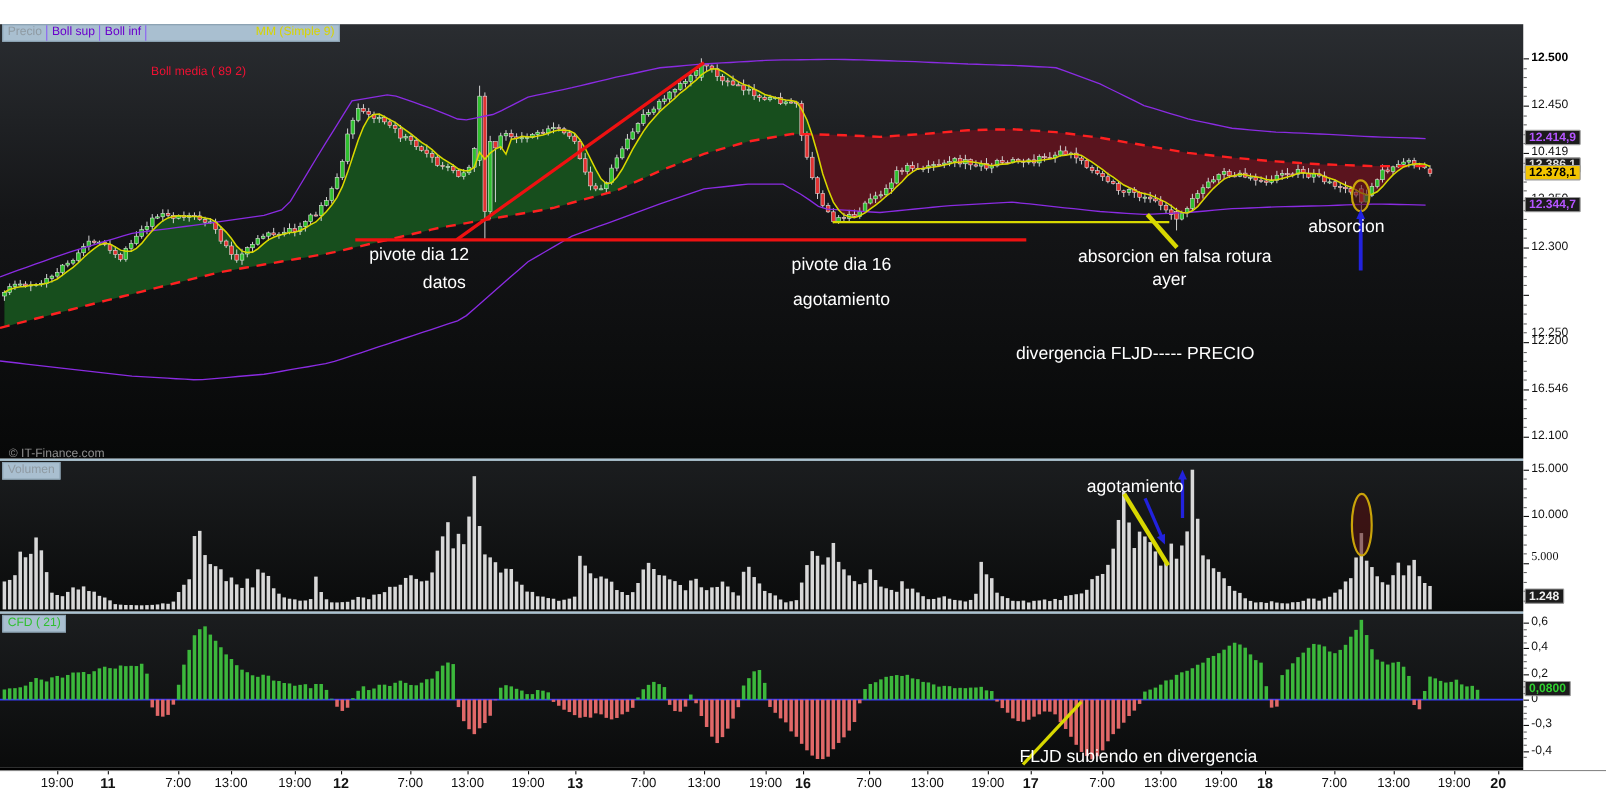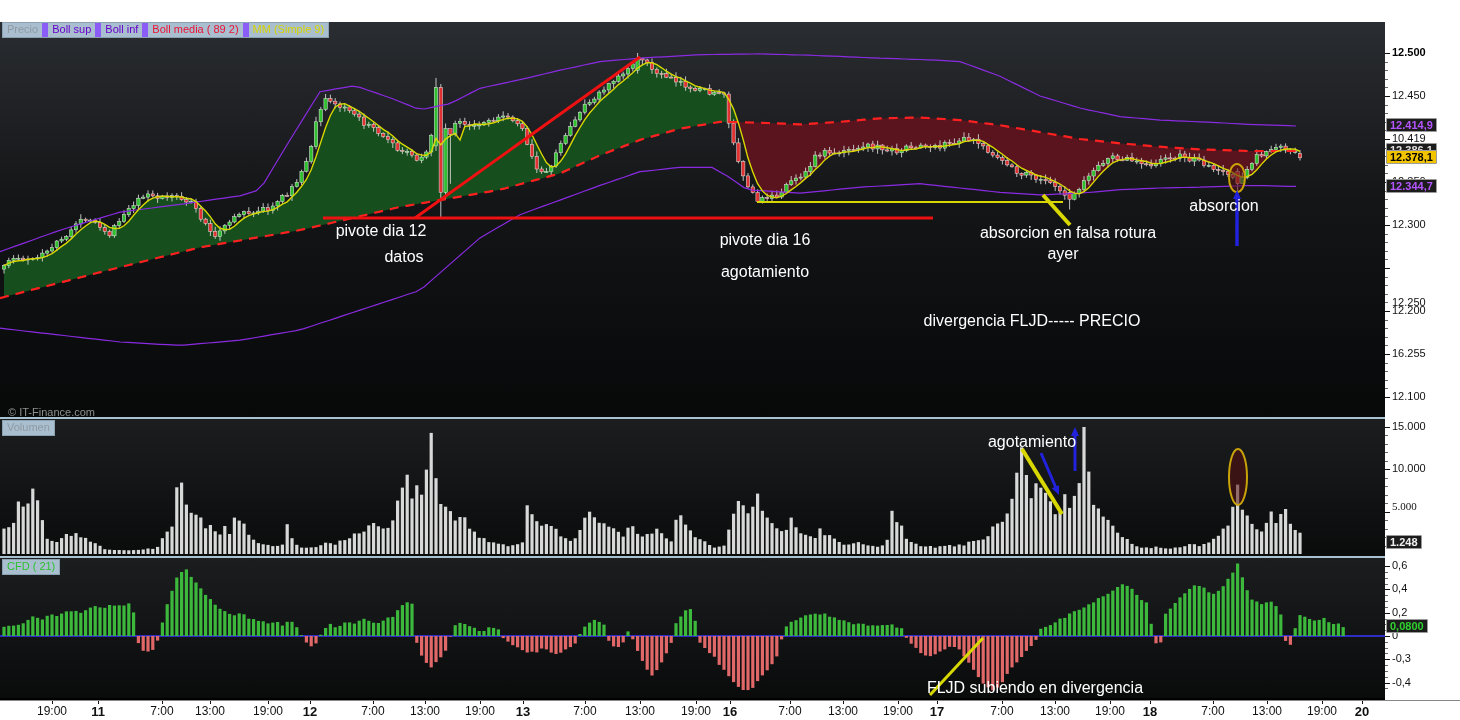--- a/index.html
+++ b/index.html
@@ -7,21 +7,21 @@
         font-family:"Liberation Sans",sans-serif;background:#ffffff;}
   
   #header{position:absolute;left:0;top:0;width:1460px;height:21px;
     background:linear-gradient(#d9e6f0,#aac5d7);border-bottom:1px solid #7f9aad;
     display:flex;align-items:center;font-size:12.5px;font-weight:bold;color:#0b1624;}
   #header .seg{margin-right:22px;white-space:nowrap;}
   #hicon{width:18px;height:16px;margin:0 6px 0 3px;}
   #brand{position:absolute;right:6px;top:0;line-height:21px;}
   
   .chiprow{position:absolute;display:inline-flex;background:#a9bfd0;border:1px solid #8aa2b2;height:14px;z-index:30;}
-  .chip{font-size:11px;line-height:13px;padding:0 4px;border-right:6px solid #8b5cf6;white-space:nowrap;}
+  .chip{font-size:11px;line-height:13px;padding:0 4px;border-right:1px solid #8b5cf6;white-space:nowrap;}
   .chip:last-child{border-right:none;}
   
   .pane{position:absolute;left:0;width:1385px;overflow:hidden;}
   #price-pane{top:22px;height:395px;background:linear-gradient(#2a2d31 0%,#141517 45%,#070808 100%);}
   #volume-pane{top:419px;height:137px;background:linear-gradient(#1b1d1f,#0a0b0b);}
   #cfd-pane{top:558px;height:140px;background:linear-gradient(#1b1d1f,#0a0b0b);}
   .sep{position:absolute;left:0;width:1385px;height:2px;background:#a9c2d2;}
   #sep1{top:417px;} #sep2{top:556px;}
   #blackbar{position:absolute;left:0;top:698px;width:1385px;height:2px;background:#000;}
   
@@ -41,21 +41,21 @@
 </head>
 <body>
 
 <div id="root">
 
 
   <div id="toolbar" class="chiprow" style="left:2px;top:22px;">
       <span class="chip" style="color: rgb(143, 154, 162);">Precio</span>
       <span class="chip" style="color: rgb(106, 0, 204);">Boll sup</span>
       <span class="chip" style="color: rgb(106, 0, 204);">Boll inf</span>
-      <span class="chip" style="color: rgb(238, 17, 51);">Boll media ( 89 2)</span>
+      <span class="chip" style="color: rgb(238, 17, 51); margin-top: 36px;">Boll media ( 89 2)</span>
       <span class="chip" style="color: rgb(216, 212, 0);">MM (Simple 9)</span>
     </div>
 
   <div id="price-pane" class="pane">
     <svg id="price-svg" width="1385" height="395">
         <polygon points="4.0,243.7 8.8,241.1 13.6,239.5 18.4,238.7 23.2,238.5 28.0,237.2 32.8,236.8 37.6,236.6 42.4,235.6 47.2,233.8 52.0,231.6 56.8,228.1 61.6,224.4 66.4,221.1 71.2,216.9 76.0,212.1 80.8,207.8 85.6,204.0 90.4,200.7 95.2,199.2 100.0,199.9 104.8,202.4 109.6,205.4 114.4,206.5 119.2,206.4 124.0,203.8 128.8,199.3 133.6,193.2 138.4,187.8 143.2,182.9 148.0,178.7 152.8,176.1 157.6,174.7 162.4,174.2 167.2,174.3 172.0,174.7 176.8,174.8 181.6,175.0 186.4,176.2 191.2,177.0 196.0,179.6 200.8,184.2 205.6,189.0 210.4,194.8 215.2,201.8 220.0,206.3 224.8,207.5 229.6,207.2 234.4,204.3 239.2,199.9 244.0,196.1 248.8,193.7 253.6,191.9 258.4,190.8 263.2,189.4 268.0,189.1 272.8,187.6 277.6,185.3 282.4,182.2 287.2,179.8 292.0,175.1 296.8,170.3 301.6,164.3 306.4,157.5 311.2,147.7 316.0,134.7 320.8,120.1 325.6,105.5 330.4,93.5 335.2,85.0 340.0,82.1 344.8,81.7 349.6,84.1 354.4,86.7 359.2,89.3 364.0,92.9 368.8,96.3 373.6,99.7 378.4,103.5 383.2,107.4 388.0,110.3 392.8,114.0 397.6,118.6 402.4,122.2 407.2,125.2 412.0,128.2 416.8,131.7 421.6,133.1 426.4,133.2 431.2,130.0 436.0,116.4 440.8,122.8 445.6,117.1 450.4,113.6 455.2,111.3 460.0,118.1 464.8,104.5 469.6,103.9 474.4,102.0 479.2,102.3 484.0,102.5 488.8,101.7 493.6,100.7 498.4,99.1 503.2,97.3 508.0,96.2 512.8,96.3 517.6,96.9 522.4,99.3 527.2,104.9 532.0,112.8 536.8,122.5 541.6,132.0 546.4,140.6 551.2,145.0 556.0,144.2 560.8,139.1 565.6,131.9 570.4,122.8 575.2,113.6 580.0,105.5 584.8,97.6 589.6,91.0 594.4,85.6 599.2,80.0 604.0,75.6 608.8,71.4 613.6,67.2 618.4,62.6 623.2,59.0 628.0,54.7 632.8,50.8 637.6,46.1 642.4,42.9 647.2,40.6 652.0,40.8 656.8,42.7 661.6,45.8 666.4,49.2 671.2,52.2 676.0,54.7 680.8,56.2 685.6,58.9 690.4,61.2 695.2,63.9 700.0,65.2 704.8,66.7 709.6,68.1 714.4,68.9 719.2,69.4 724.0,70.5 728.8,77.4 733.6,87.1 738.1,100.2 738.1,100.2 733.6,100.1 728.8,100.0 724.0,99.9 719.2,99.9 714.4,100.8 709.6,101.6 704.8,102.4 700.0,103.2 695.2,104.1 690.4,104.9 685.6,105.7 680.8,106.5 676.0,107.8 671.2,109.1 666.4,110.5 661.6,111.8 656.8,113.2 652.0,114.5 647.2,115.8 642.4,117.2 637.6,118.8 632.8,120.6 628.0,122.5 623.2,124.4 618.4,126.2 613.6,128.1 608.8,129.9 604.0,131.8 599.2,133.7 594.4,135.9 589.6,138.0 584.8,140.2 580.0,142.4 575.2,144.5 570.4,146.7 565.6,148.9 560.8,151.0 556.0,152.5 551.2,153.8 546.4,155.1 541.6,156.4 536.8,157.7 532.0,159.0 527.2,160.3 522.4,161.6 517.6,162.9 512.8,164.3 508.0,165.6 503.2,166.9 498.4,168.0 493.6,168.8 488.8,169.7 484.0,170.5 479.2,171.3 474.4,172.1 469.6,173.0 464.8,173.8 460.0,174.6 455.2,175.4 450.4,176.3 445.6,177.1 440.8,177.9 436.0,178.7 431.2,179.6 426.4,180.4 421.6,181.2 416.8,182.1 412.0,182.9 407.2,183.7 402.4,184.5 397.6,185.5 392.8,186.6 388.0,187.7 383.2,188.8 378.4,190.0 373.6,191.1 368.8,192.2 364.0,193.3 359.2,194.4 354.4,195.5 349.6,196.6 344.8,197.8 340.0,198.9 335.2,200.0 330.4,201.1 325.6,202.2 320.8,203.3 316.0,204.4 311.2,205.6 306.4,206.7 301.6,207.8 296.8,208.7 292.0,209.5 287.2,210.4 282.4,211.2 277.6,212.0 272.8,212.8 268.0,213.7 263.2,214.5 258.4,215.3 253.6,216.1 248.8,217.0 244.0,217.8 239.2,218.6 234.4,219.4 229.6,220.3 224.8,221.1 220.0,221.9 215.2,222.7 210.4,223.6 205.6,224.4 200.8,225.2 196.0,226.4 191.2,227.6 186.4,228.8 181.6,229.9 176.8,231.1 172.0,232.3 167.2,233.5 162.4,234.7 157.6,235.9 152.8,237.1 148.0,238.3 143.2,239.5 138.4,240.7 133.6,241.9 128.8,243.1 124.0,244.3 119.2,245.5 114.4,246.7 109.6,247.9 104.8,249.1 100.0,250.3 95.2,251.5 90.4,252.8 85.6,254.0 80.8,255.3 76.0,256.5 71.2,257.7 66.4,259.0 61.6,260.2 56.8,261.4 52.0,262.7 47.2,263.9 42.4,265.2 37.6,266.4 32.8,267.6 28.0,268.9 23.2,270.1 18.4,271.4 13.6,272.6 8.8,273.8 4.0,275.1" fill="#174e1d"></polygon>
         <polygon points="738.1,100.2 738.4,100.9 743.2,117.6 748.0,136.1 752.8,150.0 757.6,161.7 762.4,168.9 767.2,173.4 772.0,175.0 776.8,175.9 781.6,174.1 786.4,171.5 791.2,167.9 796.0,164.5 800.8,160.6 805.6,156.4 810.4,152.8 815.2,147.6 820.0,143.2 824.8,137.9 829.6,134.2 834.4,131.5 839.2,131.1 844.0,130.0 848.8,129.9 853.6,129.2 858.4,128.1 863.2,127.0 868.0,125.6 872.8,125.5 877.6,124.6 882.4,125.0 887.2,125.8 892.0,126.7 896.8,127.5 901.6,128.6 906.4,127.8 911.2,127.2 916.0,127.0 920.8,125.5 925.6,124.6 930.4,124.9 935.2,124.4 940.0,124.5 944.8,124.0 949.6,123.3 954.4,122.5 959.2,121.7 964.0,119.5 968.8,119.1 973.6,118.3 978.4,118.3 983.2,119.3 988.0,122.4 992.8,125.3 997.6,128.9 1002.4,132.3 1007.2,136.1 1012.0,139.0 1016.8,142.7 1021.6,146.2 1026.4,148.5 1031.2,150.6 1036.0,153.0 1040.8,154.2 1045.6,155.3 1050.4,157.4 1055.2,159.7 1060.0,162.0 1064.8,165.2 1069.6,168.9 1074.4,171.1 1079.2,171.7 1084.0,169.6 1088.8,165.8 1093.6,160.1 1098.4,154.4 1103.2,149.2 1108.0,144.8 1112.8,140.8 1117.6,138.6 1122.4,137.6 1127.2,136.4 1132.0,136.8 1136.8,137.9 1141.6,138.7 1146.4,139.5 1151.2,141.2 1156.0,141.8 1160.8,141.4 1165.6,140.2 1170.4,139.0 1175.2,137.5 1180.0,135.5 1184.8,135.1 1189.6,135.8 1194.4,135.8 1199.2,136.1 1204.0,138.4 1208.8,140.0 1213.6,141.6 1218.4,144.0 1223.2,146.4 1228.0,148.2 1232.8,150.6 1237.6,153.5 1242.4,155.0 1247.2,154.5 1252.0,152.3 1256.8,147.7 1261.6,142.1 1266.4,137.0 1271.2,133.0 1276.0,129.8 1278.4,129.0 1278.4,129.0 1276.0,129.0 1271.2,129.0 1266.4,129.0 1261.6,129.0 1256.8,129.0 1252.0,129.0 1247.2,128.9 1242.4,128.8 1237.6,128.6 1232.8,128.4 1228.0,128.3 1223.2,128.1 1218.4,128.0 1213.6,127.8 1208.8,127.6 1204.0,127.5 1199.2,127.3 1194.4,127.0 1189.6,126.6 1184.8,126.3 1180.0,126.0 1175.2,125.7 1170.4,125.4 1165.6,125.1 1160.8,124.8 1156.0,124.4 1151.2,124.0 1146.4,123.6 1141.6,123.2 1136.8,122.7 1132.0,122.3 1127.2,121.9 1122.4,121.5 1117.6,121.0 1112.8,120.5 1108.0,120.0 1103.2,119.5 1098.4,119.0 1093.6,118.5 1088.8,117.9 1084.0,117.4 1079.2,116.9 1074.4,116.0 1069.6,115.2 1064.8,114.4 1060.0,113.6 1055.2,112.7 1050.4,111.9 1045.6,111.1 1040.8,110.3 1036.0,109.4 1031.2,108.6 1026.4,107.8 1021.6,107.0 1016.8,106.1 1012.0,105.3 1007.2,104.5 1002.4,103.7 997.6,102.9 992.8,102.3 988.0,101.7 983.2,101.1 978.4,100.5 973.6,99.8 968.8,99.2 964.0,98.6 959.2,98.0 954.4,97.7 949.6,97.4 944.8,97.1 940.0,96.8 935.2,96.5 930.4,96.2 925.6,95.9 920.8,95.6 916.0,95.6 911.2,95.7 906.4,95.8 901.6,95.9 896.8,96.0 892.0,96.1 887.2,96.2 882.4,96.3 877.6,96.6 872.8,97.0 868.0,97.4 863.2,97.8 858.4,98.2 853.6,98.6 848.8,99.0 844.0,99.5 839.2,99.9 834.4,100.2 829.6,100.5 824.8,100.8 820.0,101.1 815.2,101.4 810.4,101.7 805.6,102.0 800.8,102.3 796.0,102.2 791.2,102.0 786.4,101.8 781.6,101.6 776.8,101.4 772.0,101.2 767.2,101.0 762.4,100.8 757.6,100.6 752.8,100.5 748.0,100.4 743.2,100.3 738.4,100.2 738.1,100.2" fill="#5a141e"></polygon>
         <polygon points="1278.4,129.0 1280.8,128.1 1285.6,127.0 1290.4,126.9 1295.2,127.3 1299.0,129.0 1299.0,129.0 1295.2,129.0 1290.4,129.0 1285.6,129.0 1280.8,129.0 1278.4,129.0" fill="#174e1d"></polygon>
         <polygon points="1299.0,129.0 1300.0,129.4 1300.0,129.0 1299.0,129.0" fill="#5a141e"></polygon>
         <line x1="4.0" y1="242.0" x2="4.0" y2="251.5" stroke="#d4d4d4" stroke-width="0.9"></line>
@@ -1212,21 +1212,21 @@
       <div class="ticklabel" style="top: 111px;">10.419</div>
       <div class="tick" style="top: 161px; width: 5px; background: rgb(17, 17, 17);"></div>
       <div class="ticklabel" style="top: 154px;">12.350</div>
       <div class="tick" style="top: 204px; width: 5px; background: rgb(17, 17, 17);"></div>
       <div class="ticklabel" style="top: 197px;">12.300</div>
       <div class="tick" style="top: 247px; width: 5px; background: rgb(17, 17, 17);"></div>
       <div class="ticklabel" style="top: 240px; margin-top: 35px;">12.250</div>
       <div class="tick" style="top: 290px; width: 5px; background: rgb(17, 17, 17);"></div>
       <div class="ticklabel" style="top: 283px;">12.200</div>
       <div class="tick" style="top: 333px; width: 5px; background: rgb(17, 17, 17);"></div>
-      <div class="ticklabel" style="top: 326px;">16.255</div>
+      <div class="ticklabel" style="top: 326px;">16.546</div>
       <div class="tick" style="top: 376px; width: 5px; background: rgb(17, 17, 17);"></div>
       <div class="ticklabel" style="top: 369px;">12.100</div>
       <div class="tick" style="top: 40.6px; width: 3px; background: rgb(102, 102, 102);"></div>
       <div class="tick" style="top: 49.2px; width: 3px; background: rgb(102, 102, 102);"></div>
       <div class="tick" style="top: 57.8px; width: 3px; background: rgb(102, 102, 102);"></div>
       <div class="tick" style="top: 66.4px; width: 3px; background: rgb(102, 102, 102);"></div>
       <div class="tick" style="top: 83.6px; width: 3px; background: rgb(102, 102, 102);"></div>
       <div class="tick" style="top: 92.2px; width: 3px; background: rgb(102, 102, 102);"></div>
       <div class="tick" style="top: 100.8px; width: 3px; background: rgb(102, 102, 102);"></div>
       <div class="tick" style="top: 109.4px; width: 3px; background: rgb(102, 102, 102);"></div>

